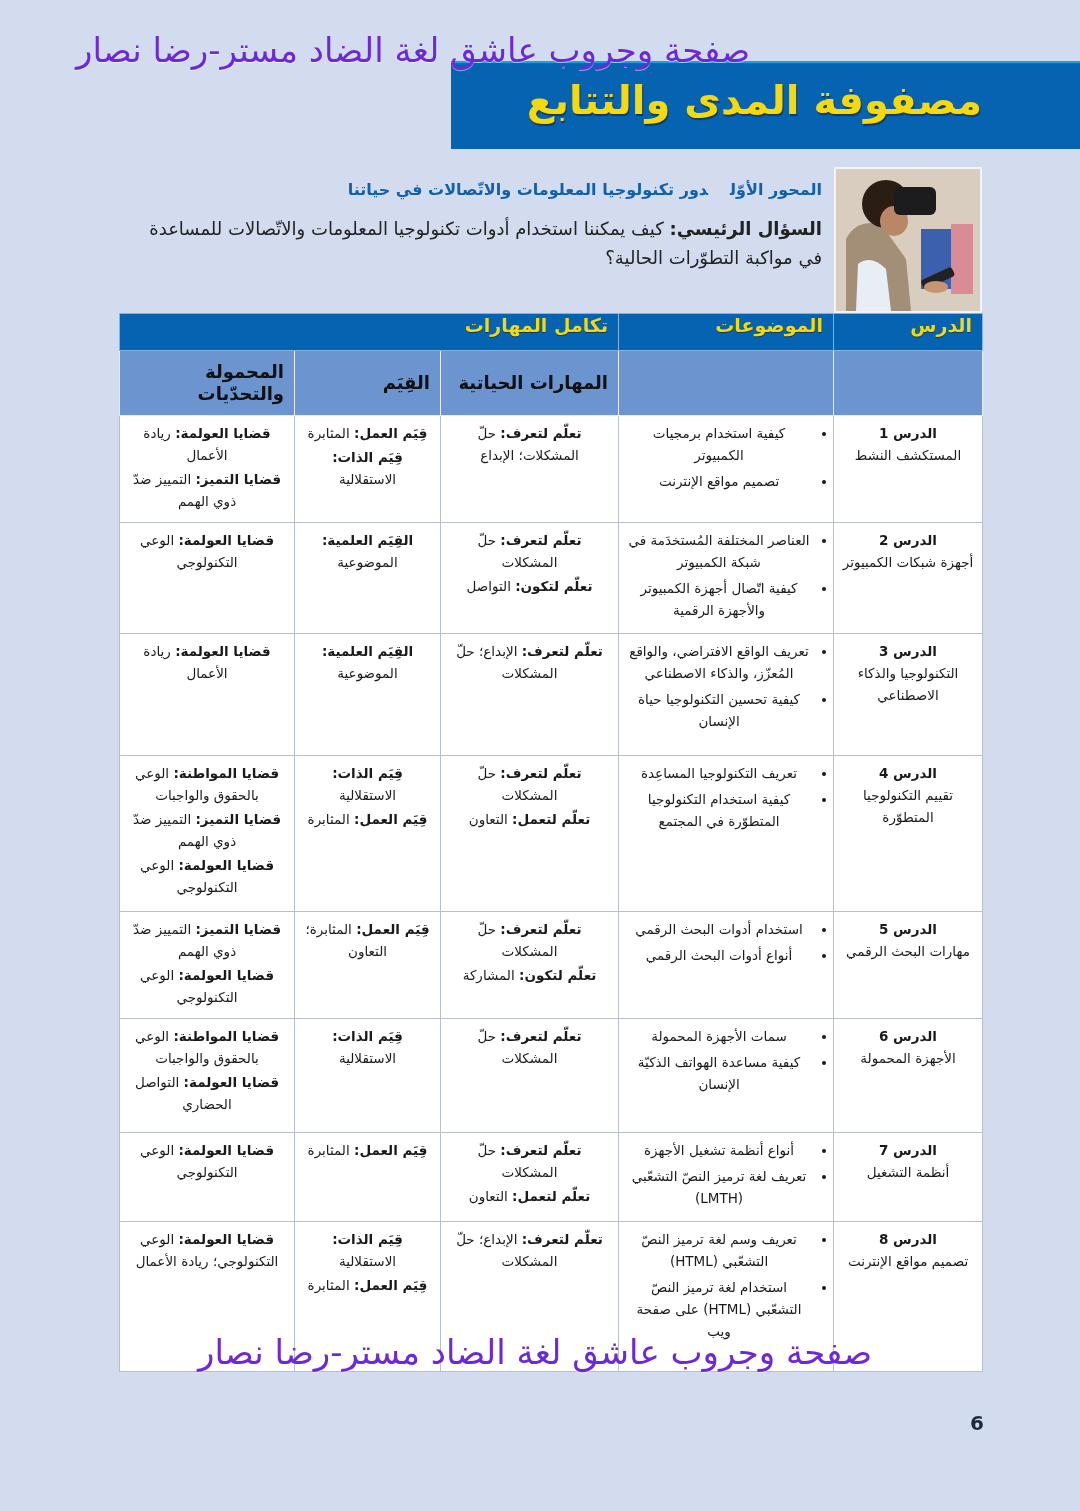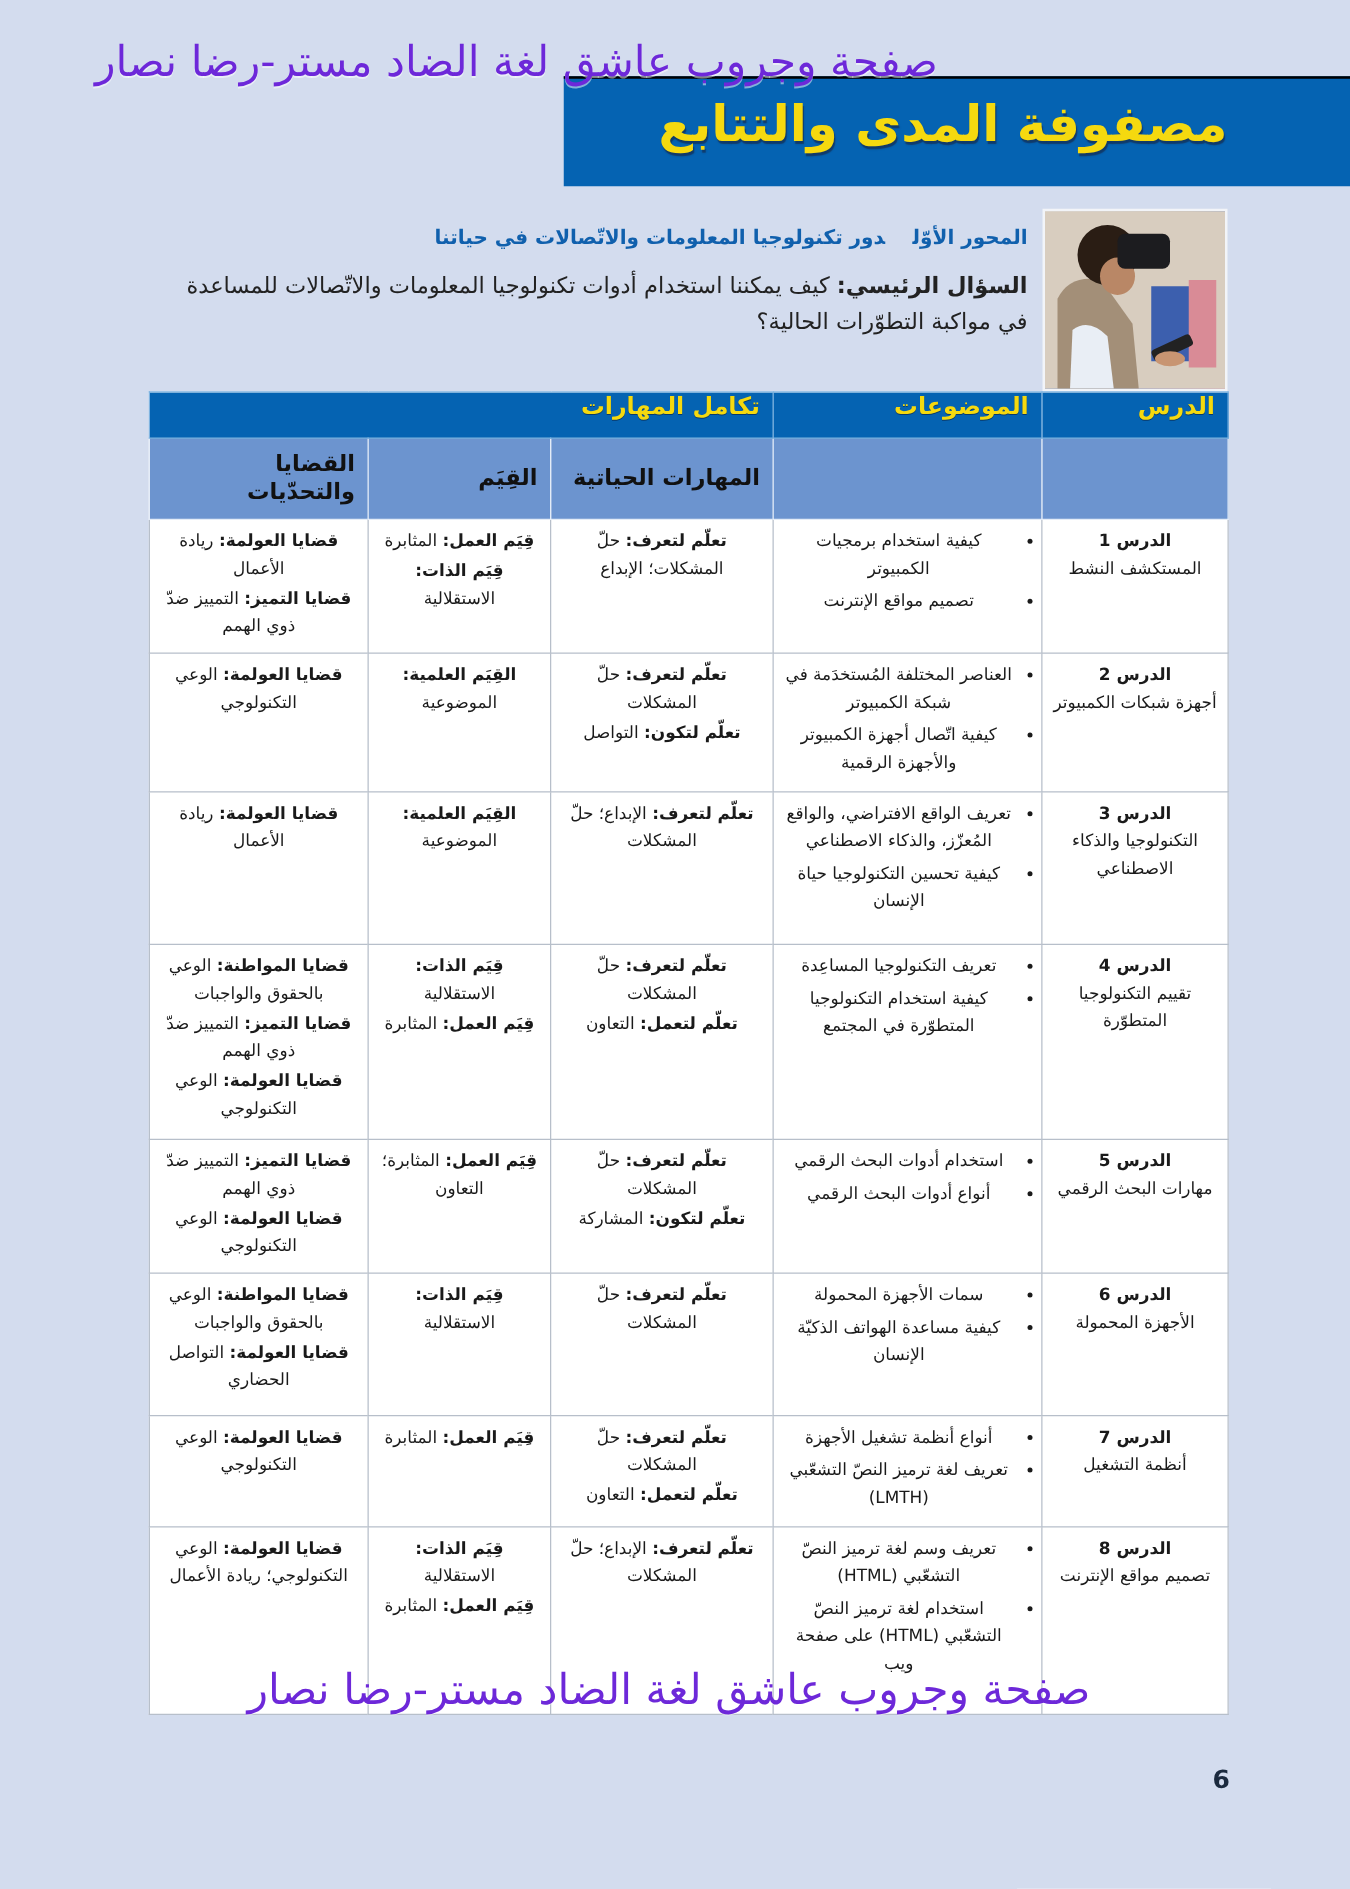--- a/index.html
+++ b/index.html
@@ -6,21 +6,21 @@
   body {
     width: 1080px; height: 1511px; position: relative; overflow: hidden;
     background: #d3dcee;
     font-family: "DejaVu Sans", sans-serif;
     direction: rtl;
     color: #1a1a1a;
   }
   .title-band {
     position: absolute; left: 451px; top: 61px; width: 629px; height: 86px;
     background: #0563b2;
-    border-top: 2px solid #000000;
+    border-top: 2px solid #0ea5e9;
   }
   .title-text {
     position: absolute; right: 98px; top: 14px;
     font-family: "DejaVu Sans", sans-serif; font-weight: bold;
     font-size: 40px; color: #f5d90f;
     text-shadow: 1px 2px 1px #103a6a;
     white-space: nowrap;
   }
   .watermark {
     position: absolute; font-family: "DejaVu Sans", sans-serif;
@@ -119,21 +119,21 @@
     <tr class="h1">
       <th>الدرس</th>
       <th>الموضوعات</th>
       <th colspan="3">تكامل المهارات</th>
     </tr>
     <tr class="h2">
       <th></th>
       <th></th>
       <th>المهارات الحياتية</th>
       <th>القِيَم</th>
-      <th>القضايا والتحدّيات</th>
+      <th>المحمولة والتحدّيات</th>
     </tr>
   </thead>
   <tbody id="matrix-body">
       <tr style="height: 106px;">
         <td>
           <span class="lesson-num">الدرس 1</span>
           <span class="lesson-name">المستكشف النشط</span>
         </td>
         <td>
           <ul class="topics">

